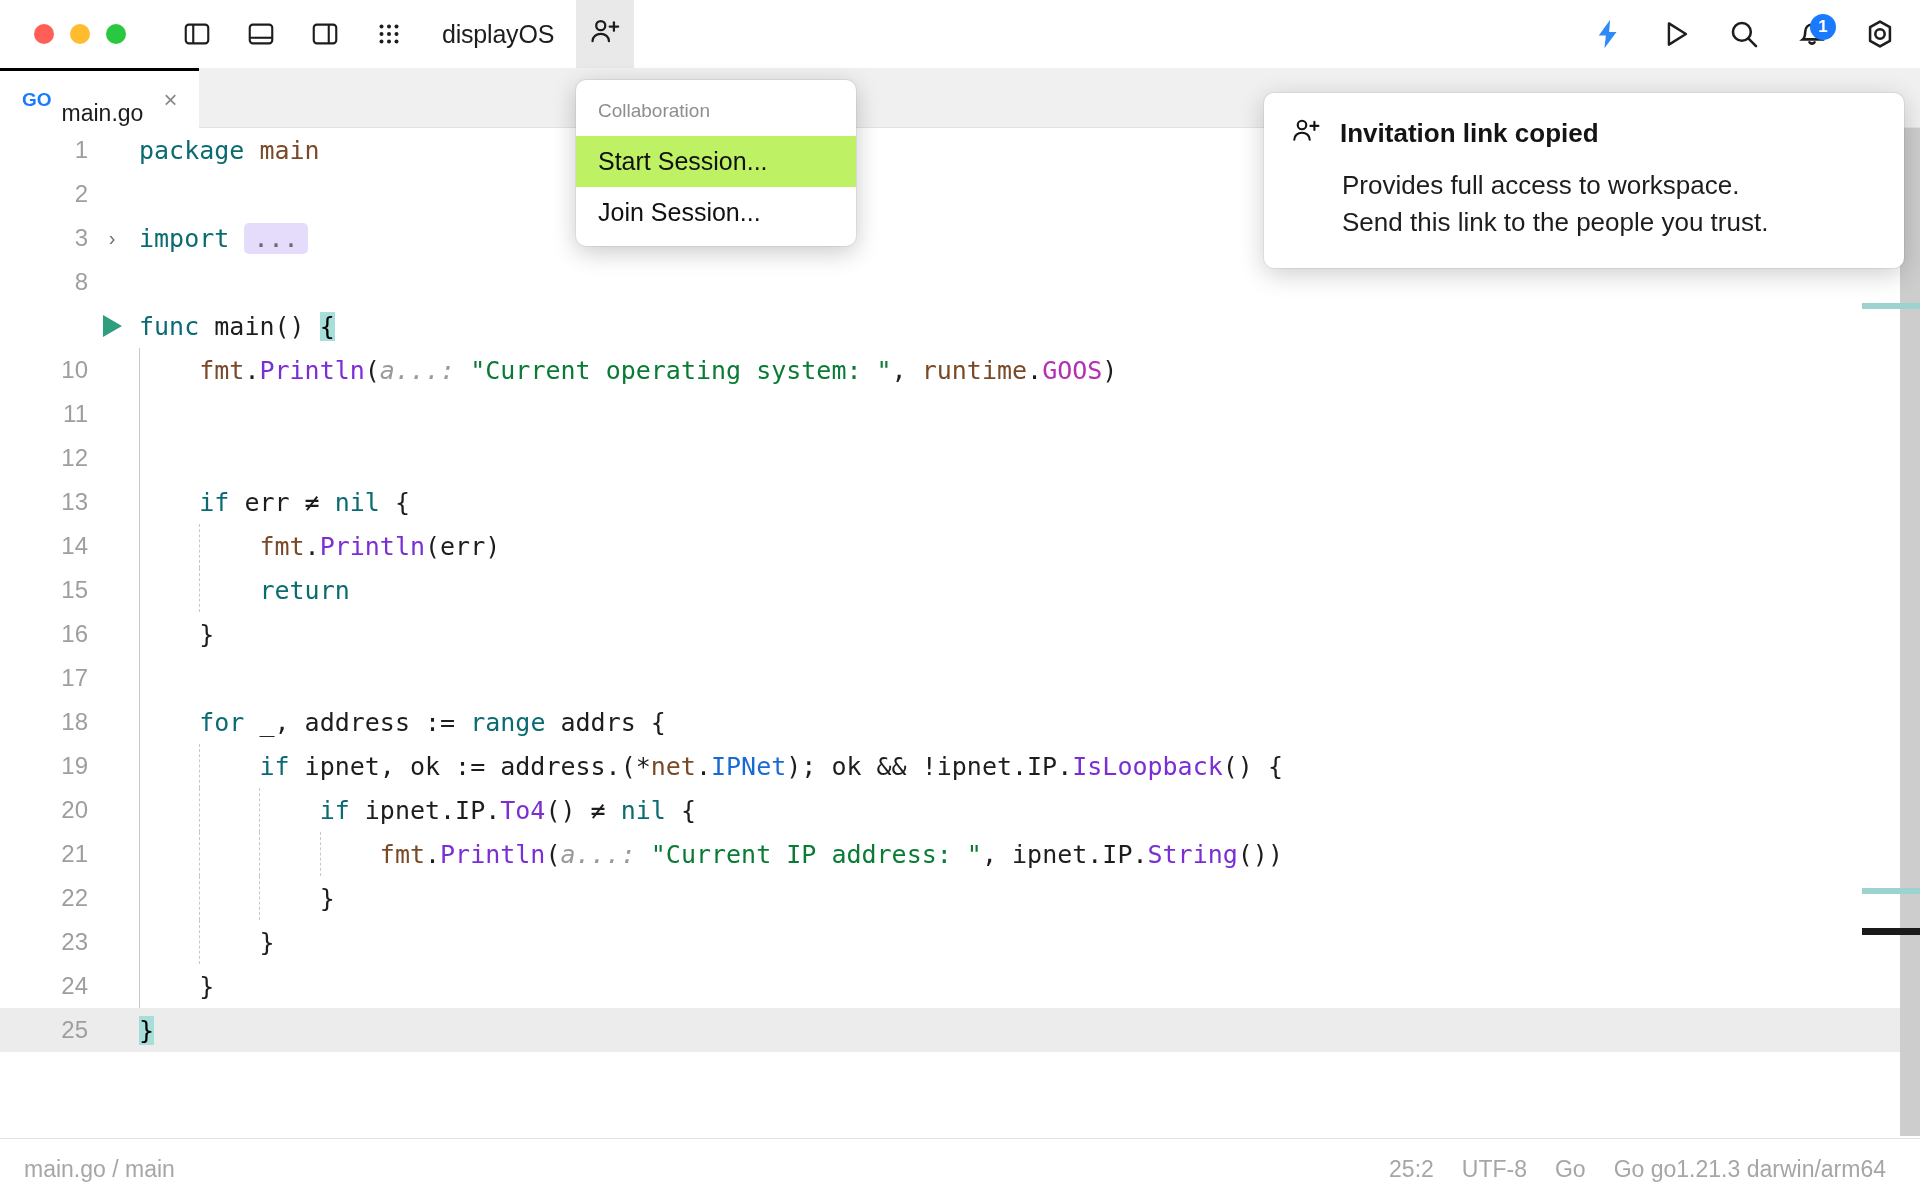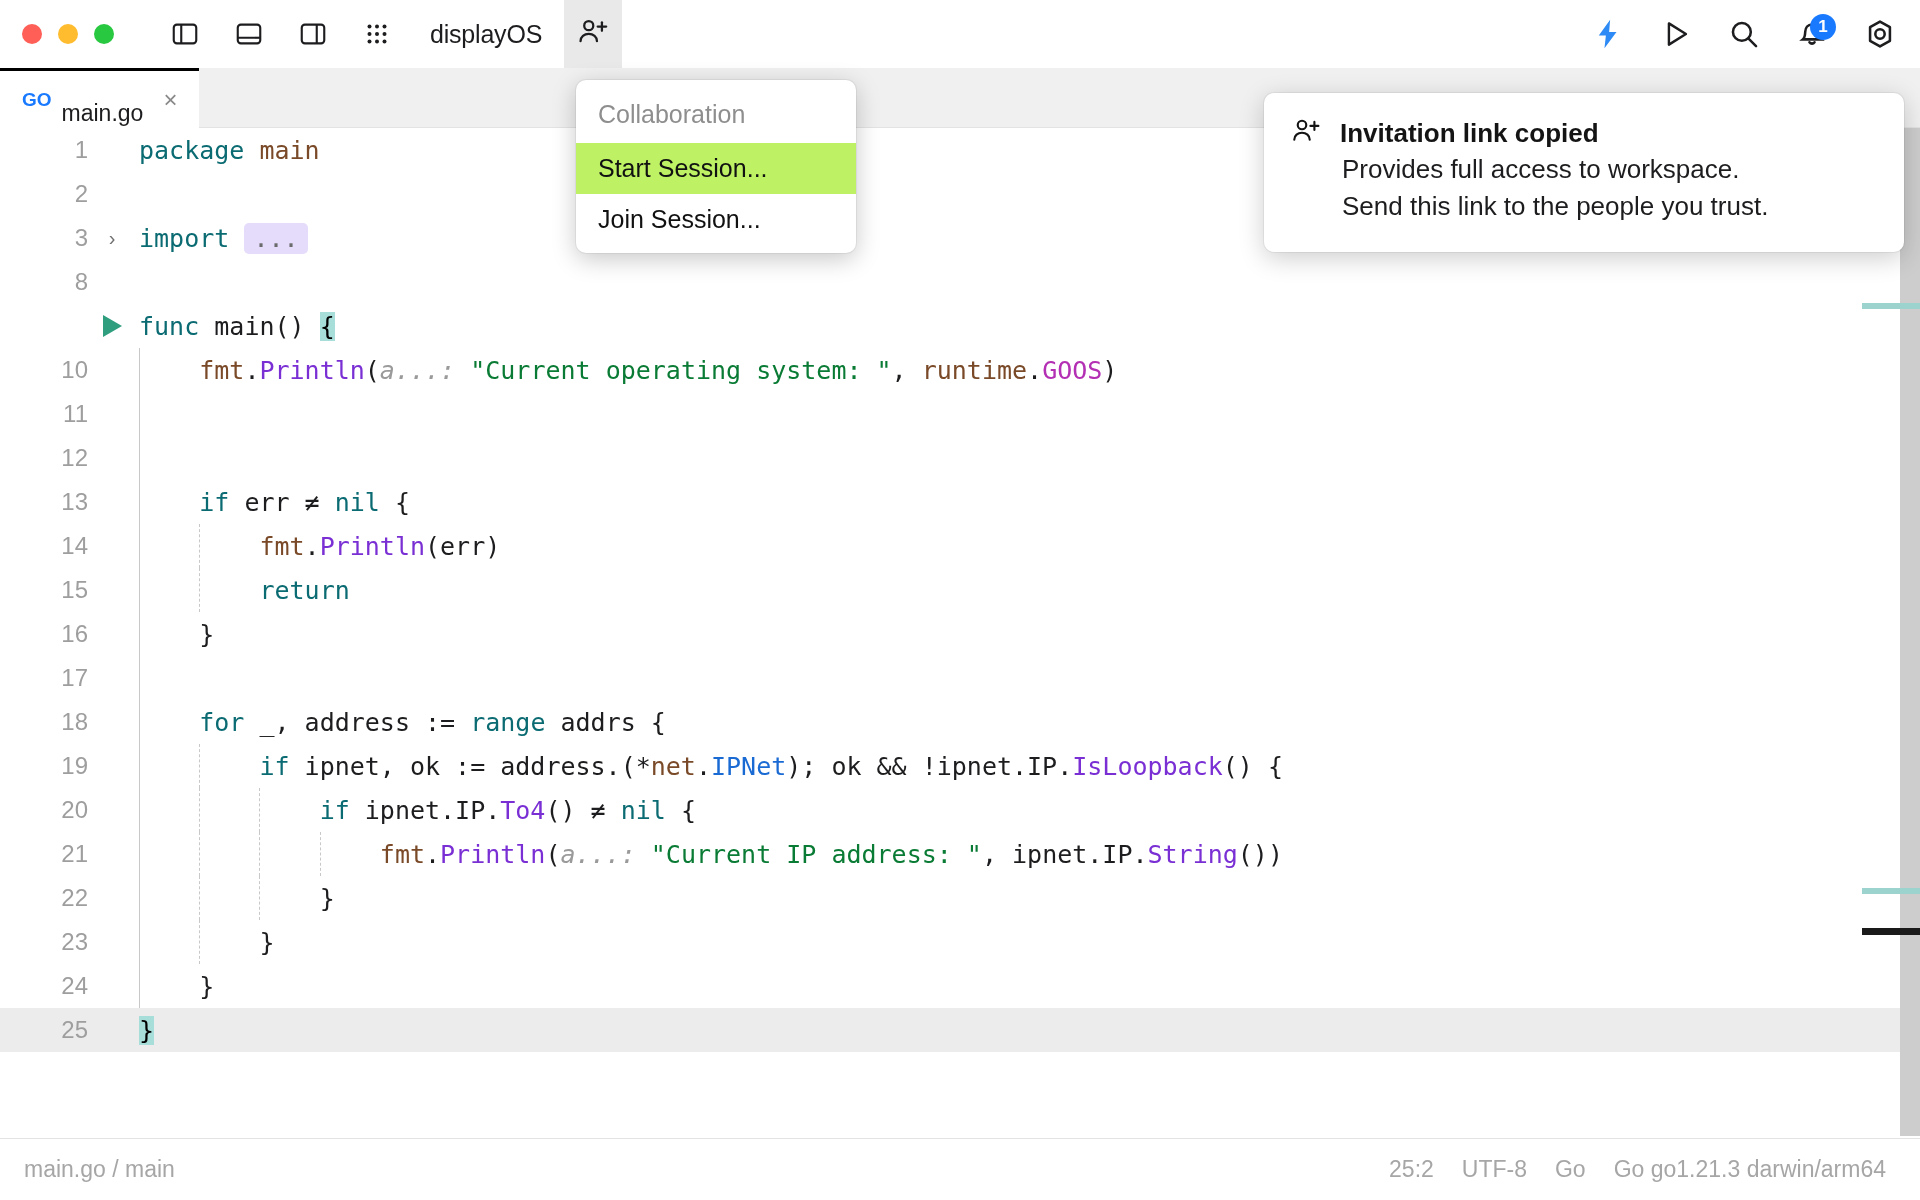--- a/index.html
+++ b/index.html
@@ -15,21 +15,21 @@
     background: #ffffff;
     border-radius: 14px;
     overflow: hidden;
   }
 
   
   .titlebar {
     position: absolute; top: 0; left: 0;
     width: 1920px; height: 68px;
     background: #ffffff;
-    display: flex; align-items: center;
+    display: flex; align-items: center; padding-left: 12px;
   }
   .traffic {
     display: flex; align-items: center; gap: 16px;
     margin-left: 22px;
   }
   .light { width: 20px; height: 20px; border-radius: 50%; }
   .light.red    { background: #FF5F57; }
   .light.yellow { background: #FEBC2E; }
   .light.green  { background: #28C840; }
 
@@ -200,21 +200,21 @@
     width: 280px;
     background: #ffffff;
     border-radius: 10px;
     box-shadow: 0 6px 24px rgba(0,0,0,0.22), 0 0 0 1px rgba(0,0,0,0.05);
     padding: 8px 0 8px 0;
     z-index: 40;
   }
   .menu-head {
     padding: 12px 22px 14px 22px;
     color: #8e8e8e;
-    font-size: 25px;
+    font-size: 19px;
   }
   .menu-item {
     padding: 11px 22px;
     font-size: 25px;
     color: #111;
   }
   .menu-item.selected { background: #bef264; }
 
   
   .notif {
@@ -222,21 +222,21 @@
     left: 1264px; top: 93px;
     width: 640px;
     background: #ffffff;
     border-radius: 10px;
     box-shadow: 0 6px 26px rgba(0,0,0,0.20), 0 0 0 1px rgba(0,0,0,0.05);
     padding: 22px 26px 26px 26px;
     z-index: 40;
   }
   .notif-title-row { display: flex; align-items: center; gap: 18px; }
   .notif-title { font-size: 26px; font-weight: 700; color: #141414; }
-  .notif-body { margin-left: 52px; font-size: 26px; color: #1d1d1f; line-height: 1.44; }
+  .notif-body { margin-top: 16px; margin-left: 52px; font-size: 26px; color: #1d1d1f; line-height: 1.44; }
 </style>
 </head>
 <body>
 
 <div id="app">
 
   <div class="titlebar">
     <div class="traffic">
       <div class="light red"></div>
       <div class="light yellow"></div>

